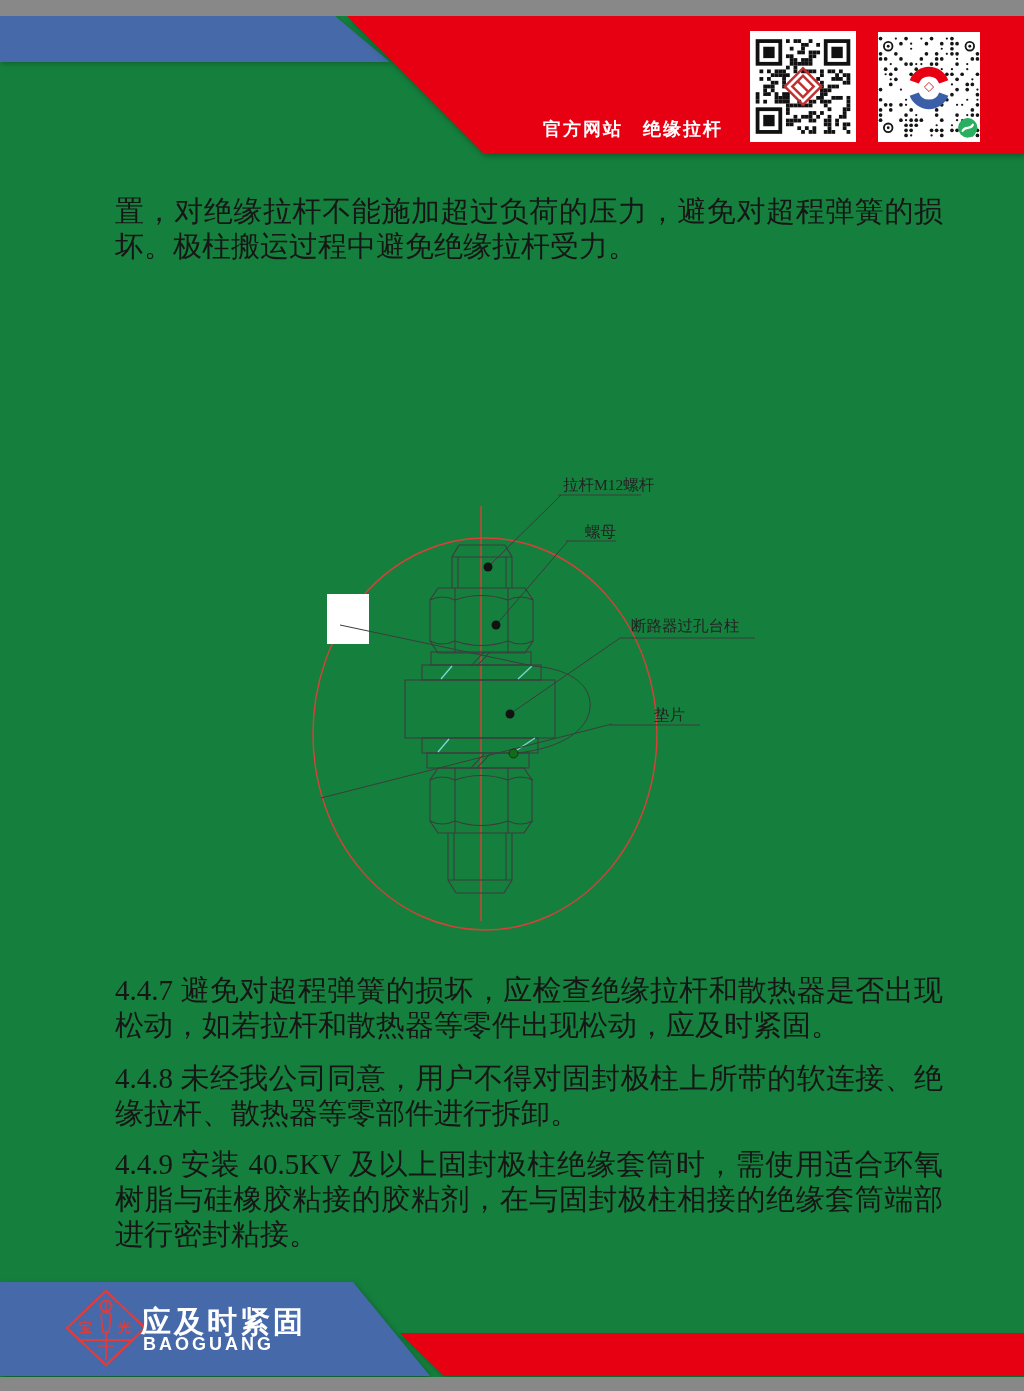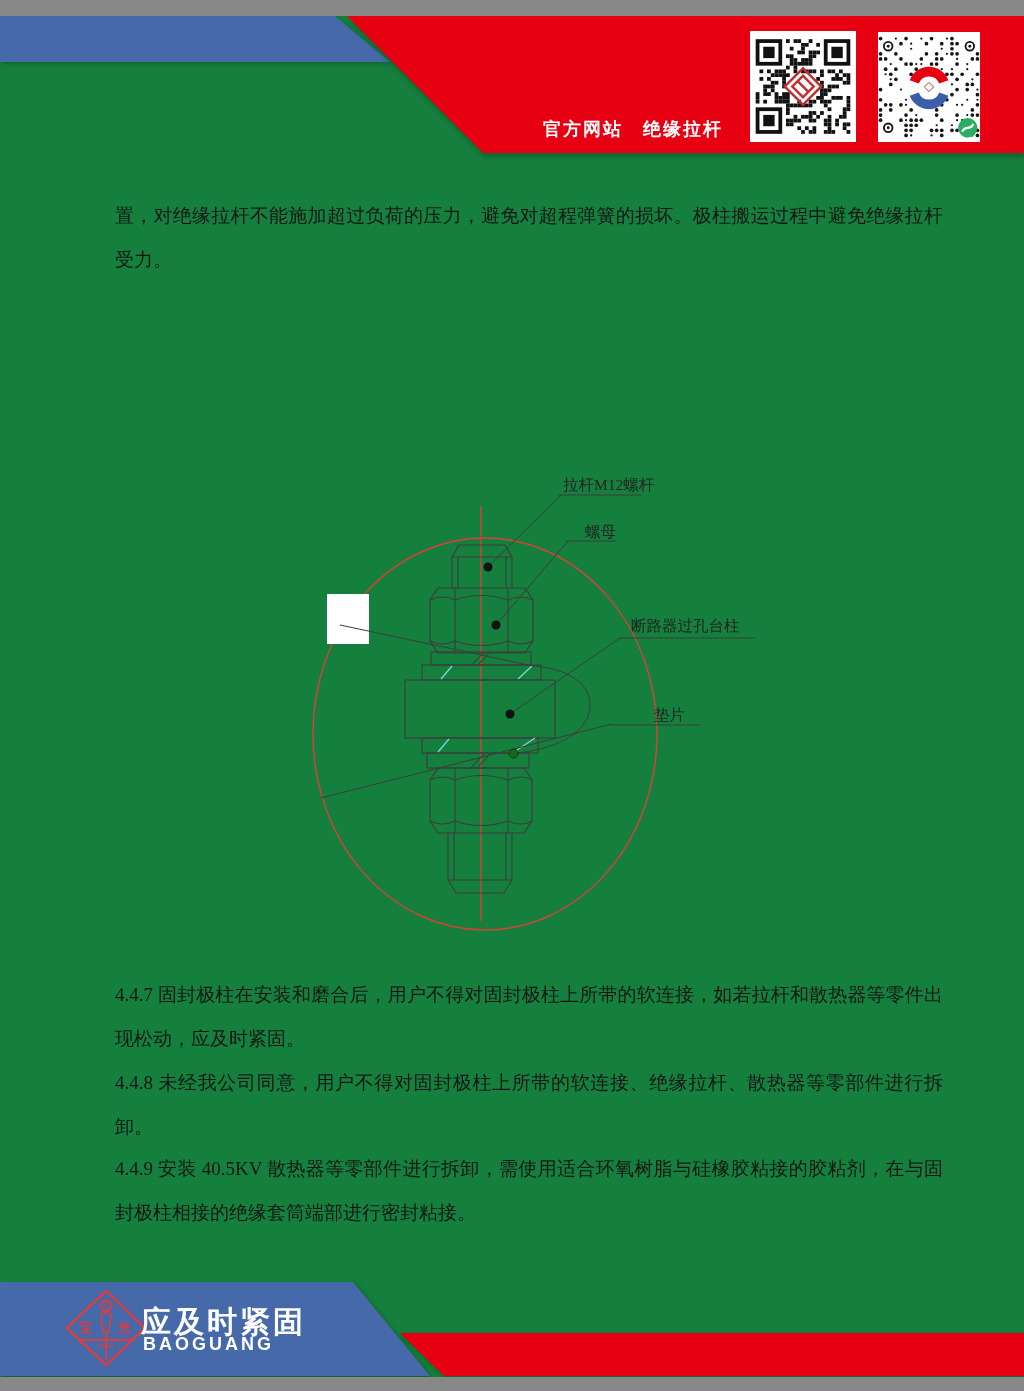--- a/index.html
+++ b/index.html
@@ -33,21 +33,21 @@
   .hdr-nav.shop{left:643px;}
 
   .qr{position:absolute;background:#fff;z-index:5;}
   .qr svg{display:block;width:100%;height:100%;}
   .qr1{left:750px;top:15px;width:106px;height:111px;}
   .qr2{left:878px;top:16px;width:102px;height:110px;}
 
   
   .para{
     position:absolute;left:115px;width:828px;
-    font-size:19px;line-height:44px;color:var(--ink);
+    font-size:29px;line-height:35px;color:var(--ink);
     text-align:justify;text-justify:inter-ideograph;
   }
   .p0{top:178px;} .p1{top:262px;} .p2{top:957px;} .p3{top:1045px;} .p4{top:1131px;}
 
   
   .diagram{position:absolute;left:280px;top:440px;width:545px;height:495px;}
   .diagram text{font-family:"Liberation Serif","DejaVu Serif",serif;font-size:15.5px;fill:#222;}
 
   
   .ftr-blue-wrap{left:0;top:1266px;width:430px;height:94px;z-index:4;}
@@ -407,23 +407,23 @@
         <rect x="43" y="46" width="14" height="8" fill="#fff"></rect>
         <g transform="translate(50,50) rotate(45)">
           <rect x="-3.2" y="-3.2" width="6.4" height="6.4" fill="none" stroke="#c03030" stroke-width="0.9"></rect>
         </g>
         <circle cx="88" cy="90" r="9.5" fill="#2aae5f"></circle>
         <path d="M83,93 C85.5,87.5 90.5,92.5 93,87" fill="none" stroke="#fff" stroke-width="2.2" stroke-linecap="round"></path>
       </svg>
     </div>
 
   <div class="para p0">置，对绝缘拉杆不能施加超过负荷的压力，避免对超程弹簧的损坏。极柱搬运过程中避免绝缘拉杆受力。</div>
-  <div class="para p2">4.4.7 固封极柱在安装和磨合后，用户不得对固封极柱上所带的软连接，如若拉杆和散热器等零件出现松动，应及时紧固。</div>
+  <div class="para p2">4.4.7 避免对超程弹簧的损坏，应检查绝缘拉杆和散热器是否出现松动，如若拉杆和散热器等零件出现松动，应及时紧固。</div>
   <div class="para p3">4.4.8 未经我公司同意，用户不得对固封极柱上所带的软连接、绝缘拉杆、散热器等零部件进行拆卸。</div>
-  <div class="para p4">4.4.9 安装 40.5KV 散热器等零部件进行拆卸，需使用适合环氧树脂与硅橡胶粘接的胶粘剂，在与固封极柱相接的绝缘套筒端部进行密封粘接。</div>
+  <div class="para p4">4.4.9 安装 40.5KV 及以上固封极柱绝缘套筒时，需使用适合环氧树脂与硅橡胶粘接的胶粘剂，在与固封极柱相接的绝缘套筒端部进行密封粘接。</div>
 
   <svg class="diagram" viewBox="280 440 545 495">
 
     <g>
       <ellipse cx="485" cy="718" rx="172" ry="196" fill="none" style="stroke:var(--drawing-red)" stroke-width="1.4"></ellipse>
       <rect x="327" y="578" width="42" height="50" fill="#ffffff"></rect>
       <line x1="481" y1="490" x2="481" y2="905" style="stroke:var(--drawing-red)" stroke-width="1.4"></line>
     </g>
 
     <g fill="none" style="stroke:var(--line)" stroke-width="1.1">

